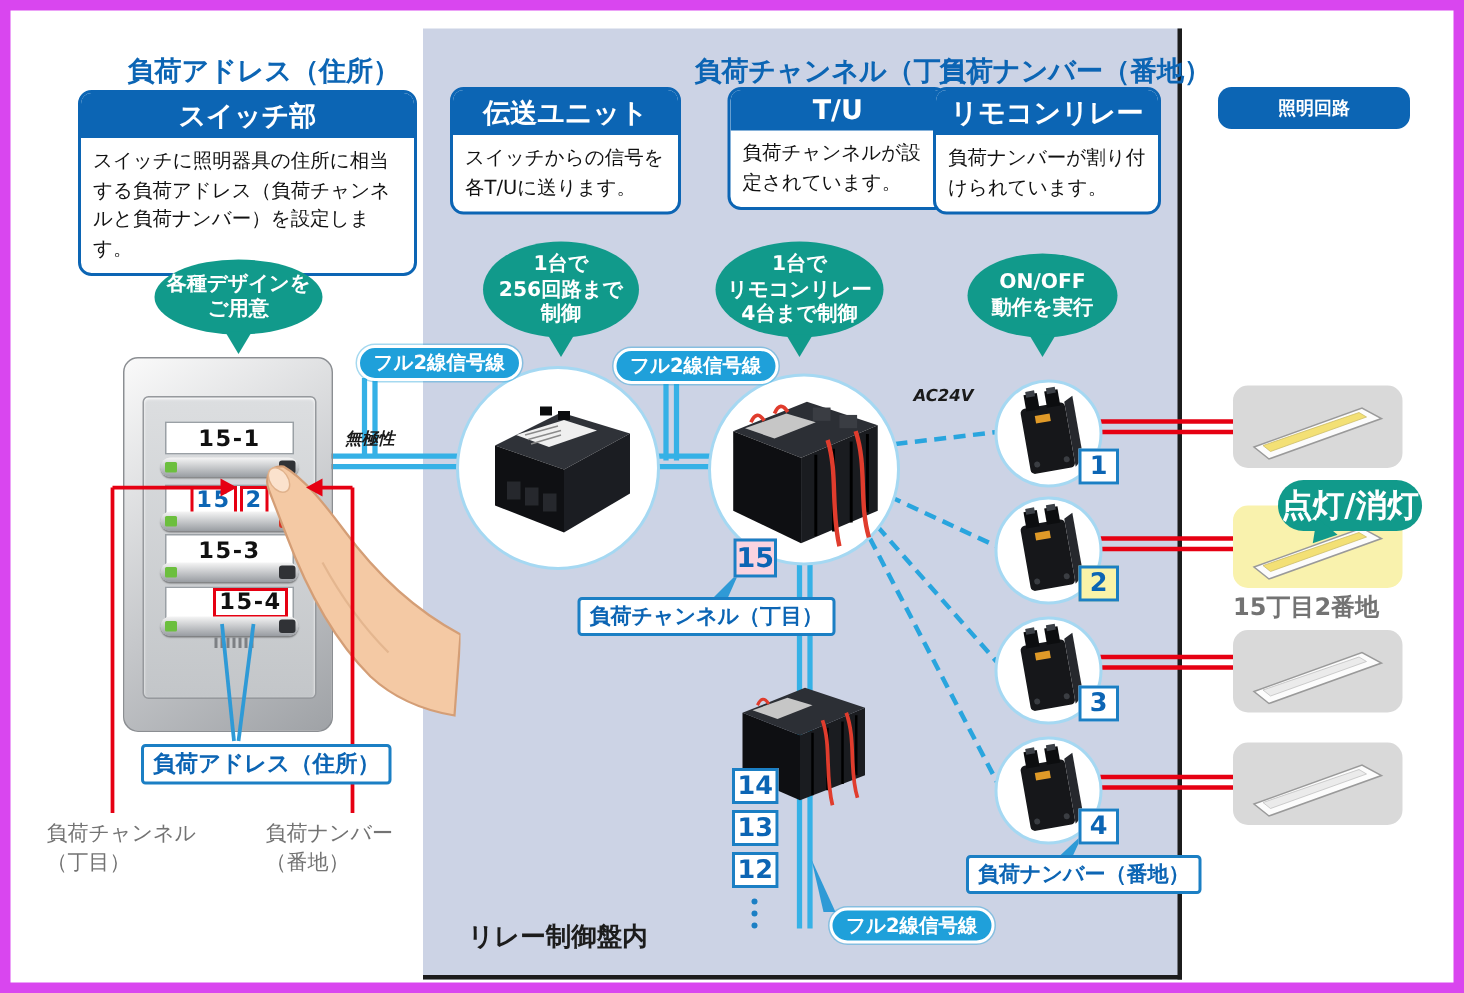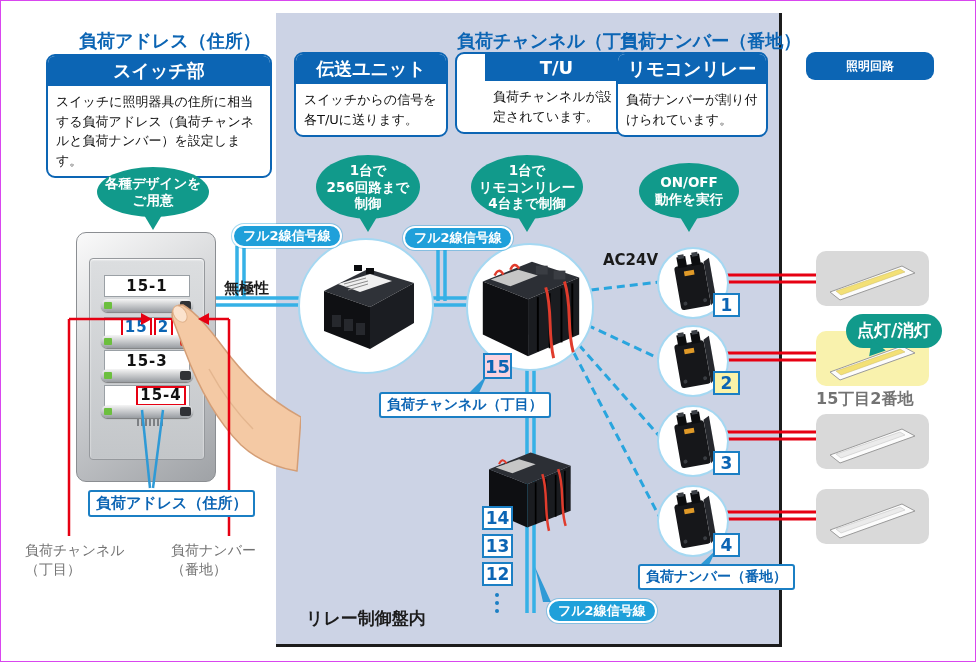--- a/index.html
+++ b/index.html
@@ -1,37 +1,37 @@
 <!DOCTYPE html>
 <html><head>
 <meta charset="utf-8">
 <style>
   html,body{margin:0;padding:0;background:#fff;}
-  #stage{position:relative;width:976px;height:662px;background:#fff;border:1px solid #d946ef;
+  #stage{position:relative;width:976px;height:662px;background:#fff;border:7px solid #d946ef;
          box-sizing:border-box;overflow:hidden;font-family:"DejaVu Sans","Liberation Sans",sans-serif;}
   .abs{position:absolute;}
   #panel{position:absolute;left:275px;top:12px;width:503px;height:631px;background:#ccd3e5;
          border-right:3px solid #1c1c1c;border-bottom:3px solid #1c1c1c;z-index:1;}
   svg.overlay{position:absolute;left:0;top:0;z-index:2;pointer-events:none;}
   svg.overlay2{position:absolute;left:0;top:0;z-index:6;pointer-events:none;}
   .seclabel{position:absolute;z-index:7;color:#0c65b4;font-weight:bold;font-size:18px;white-space:nowrap;}
   .ibox{position:absolute;z-index:7;background:#fff;border:2px solid #0c65b4;border-radius:9px;overflow:hidden;}
   .ibox .hd{background:#0c65b4;color:#fff;font-weight:bold;font-size:18px;text-align:center;padding:3px 0;}
   .ibox .bd{padding:6px 8px;font-size:13px;line-height:1.5;color:#111;}
   .bluebtn{position:absolute;z-index:7;background:#0c65b4;color:#fff;font-weight:bold;font-size:12px;
            border-radius:9px;display:flex;align-items:center;justify-content:center;}
   .balloon{position:absolute;background:#119a8b;color:#fff;font-weight:bold;display:flex;align-items:center;
            justify-content:center;text-align:center;border-radius:50%;white-space:pre-line;z-index:7;
            font-size:13.5px;line-height:1.25;}
   .balloon:after{content:"";position:absolute;left:50%;bottom:-13px;transform:translateX(-50%);
            border:9px solid transparent;border-top:15px solid #119a8b;border-bottom:0;}
   .balloon.tail-bl:after{left:20%;bottom:-10px;transform:translateX(0) rotate(40deg);}
   .pill{position:absolute;z-index:7;background:#1fa0da;color:#fff;border:2px solid #fff;border-radius:14px;
         font-weight:bold;font-size:13px;padding:1px 9px;white-space:nowrap;box-shadow:0 0 0 1px rgba(31,160,218,.4);}
-  .darklab{position:absolute;z-index:7;color:#1a1a1a;font-weight:bold;font-size:15px;white-space:nowrap;}
+  .darklab{position:absolute;z-index:7;color:#1a1a1a;font-weight:bold;font-size:11px;white-space:nowrap;font-style:italic;}
   .circ{position:absolute;z-index:3;background:#fff;border:2px solid #a5d8f2;border-radius:50%;
         display:flex;align-items:center;justify-content:center;box-sizing:border-box;}
   .badge{position:absolute;z-index:7;background:#fff;border:2px solid #1b7fc4;color:#0c65b4;font-weight:bold;
          font-size:17px;display:flex;align-items:center;justify-content:center;box-sizing:border-box;}
   .badge.hl{background:#faf3a8;}
   .badge.pink{background:#f9d3e0;}
   .lbox{position:absolute;z-index:7;background:#fff;border:2px solid #1b7fc4;color:#0c65b4;font-weight:bold;
         border-radius:3px;padding:2px 6px;font-size:14px;white-space:nowrap;}
   .cap{position:absolute;z-index:7;color:#737373;font-size:14px;text-align:left;white-space:pre-line;line-height:1.35;}
   #plate{position:absolute;left:75px;top:231px;width:140px;height:250px;z-index:3;border-radius:10px;
@@ -96,21 +96,21 @@
   <div class="seclabel" style="left:619px;top:28px;">負荷ナンバー（番地）</div>
 
   <div class="ibox" style="left:293px;top:51px;width:150px;">
     <div class="hd">伝送ユニット</div>
     <div class="bd">スイッチからの信号を各T/Uに送ります。</div>
   </div>
   <div class="ibox" style="left:45px;top:53px;width:222px;">
     <div class="hd">スイッチ部</div>
     <div class="bd">スイッチに照明器具の住所に相当する負荷アドレス（負荷チャンネルと負荷ナンバー）を設定します。</div>
   </div>
-  <div class="ibox" style="left:454px;top:51px;width:143px;padding-left:28px;">
+  <div class="ibox" style="left:478px;top:51px;width:143px;">
     <div class="hd">T/U</div>
     <div class="bd">負荷チャンネルが設定されています。</div>
   </div>
   <div class="ibox" style="left:615px;top:51px;width:148px;">
     <div class="hd">リモコンリレー</div>
     <div class="bd">負荷ナンバーが割り付けられています。</div>
   </div>
 
   <div class="bluebtn" style="left:805px;top:51px;width:128px;height:28px;">照明回路</div>
 
@@ -346,18 +346,18 @@
       <polygon points="14,41 86,15 99,22 24,49" fill="#fcfcfc" stroke="#9a9a9a"></polygon>
       <polygon points="20,40 84,18 89,21 25,44" fill="#ebebeb" stroke="#bdbdbd" stroke-width="0.5"></polygon>
     </svg>
   </div>
   <div class="fixture" style="left:815px;top:488px;">
     <svg width="113" height="55" viewBox="0 0 113 55">
       <polygon points="14,41 86,15 99,22 24,49" fill="#fcfcfc" stroke="#9a9a9a"></polygon>
       <polygon points="20,40 84,18 89,21 25,44" fill="#ebebeb" stroke="#bdbdbd" stroke-width="0.5"></polygon>
     </svg>
   </div>
-  <div class="balloon tail-bl" style="left:845px;top:313px;width:96px;height:34px;border-radius:17px;font-size:17px;z-index:8;">点灯/消灯</div>
+  <div class="balloon tail-bl" style="left:845px;top:313px;width:96px;height:34px;border-radius:17px;font-size:21px;z-index:8;">点灯/消灯</div>
   <div class="cap" style="left:815px;top:387px;width:113px;font-weight:bold;font-size:16px;">15丁目2番地</div>
 
   <div class="footerlab" style="left:305px;top:606px;">リレー制御盤内</div>
 
 </div>
 
 </body></html>

